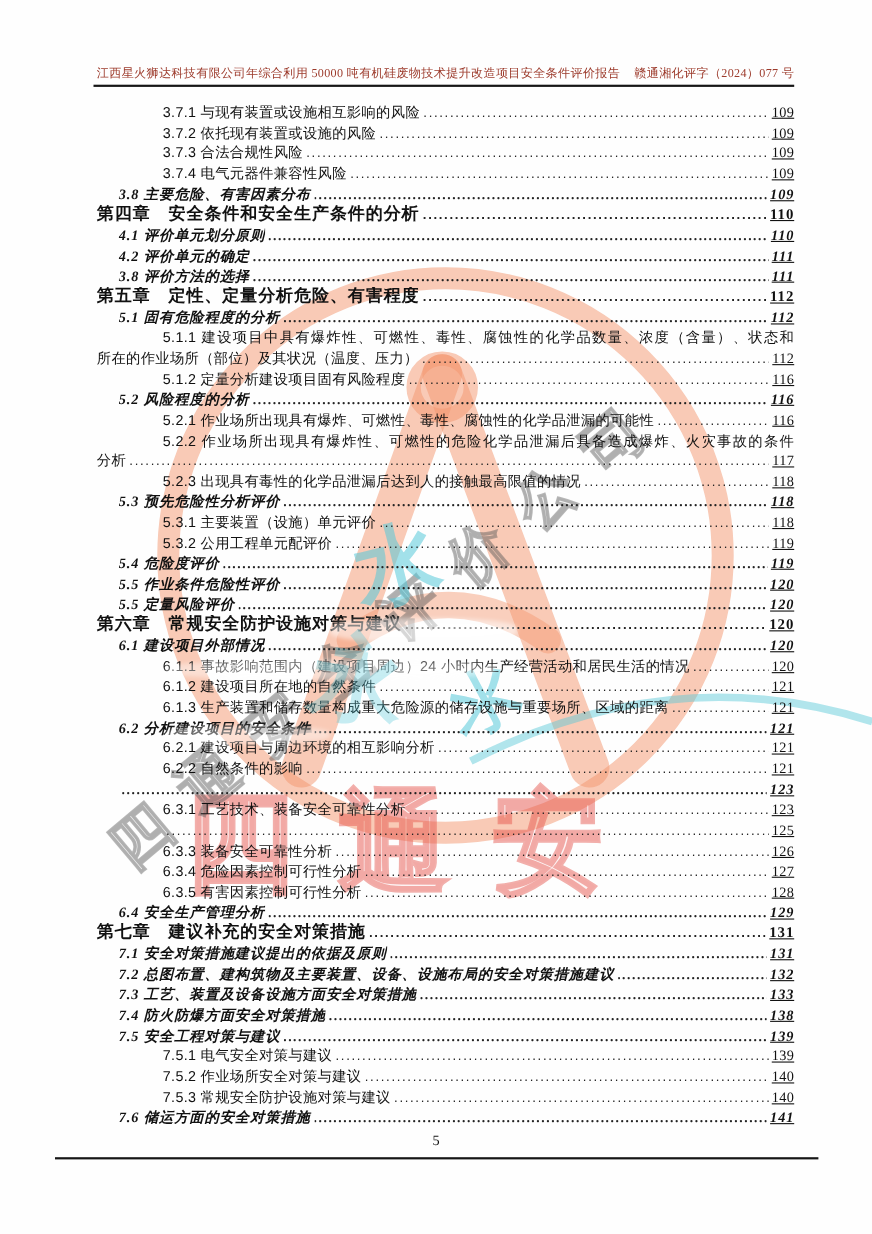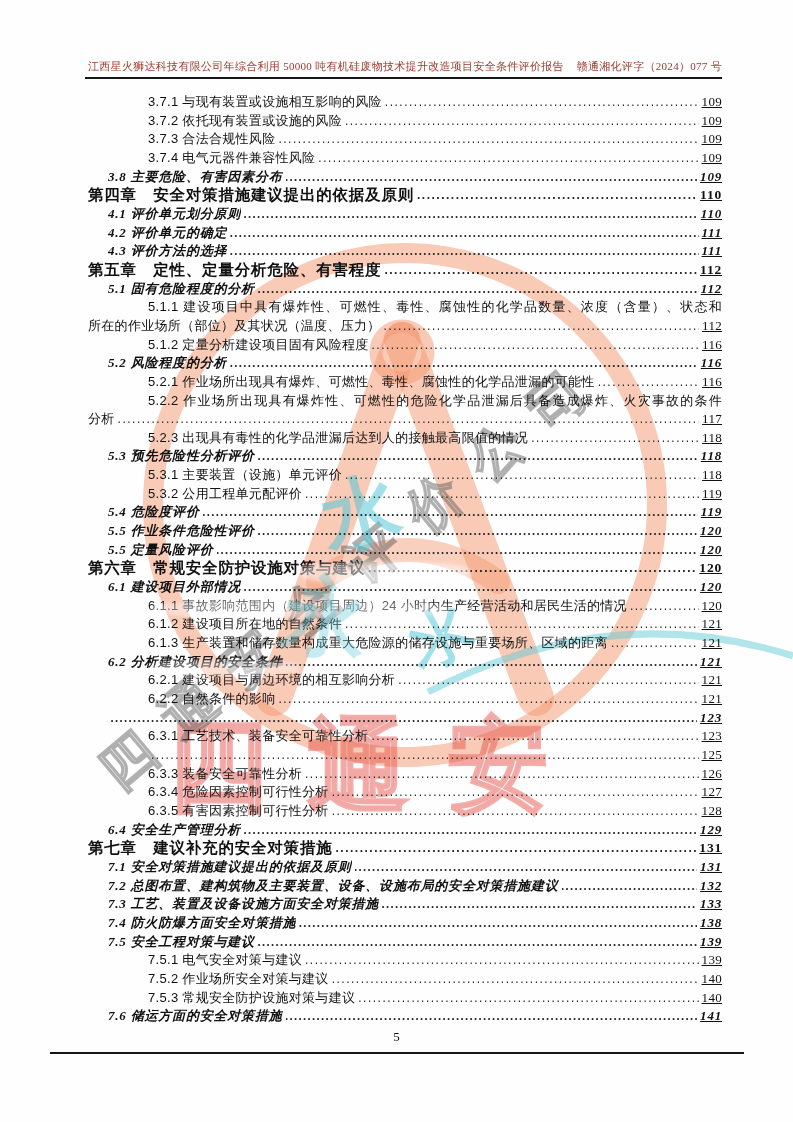--- a/index.html
+++ b/index.html
@@ -95,36 +95,36 @@
         <span class="t">3.7.4 电气元器件兼容性风险</span>
         <span class="dots">................................................................................................................................................................................................................................................................................................................................................................................................................</span>
         <span class="pg">109</span>
       </div>
       <div class="toc-row lvl-l2">
         <span class="t">3.8 主要危险、有害因素分布</span>
         <span class="dots">................................................................................................................................................................................................................................................................................................................................................................................................................</span>
         <span class="pg">109</span>
       </div>
       <div class="toc-row lvl-ch">
-        <span class="t">第四章　安全对策措施建议提出的依据及原则</span>
+        <span class="t">第四章　安全条件和安全生产条件的分析</span>
         <span class="dots">................................................................................................................................................................................................................................................................................................................................................................................................................</span>
         <span class="pg">110</span>
       </div>
       <div class="toc-row lvl-l2">
         <span class="t">4.1 评价单元划分原则</span>
         <span class="dots">................................................................................................................................................................................................................................................................................................................................................................................................................</span>
         <span class="pg">110</span>
       </div>
       <div class="toc-row lvl-l2">
         <span class="t">4.2 评价单元的确定</span>
         <span class="dots">................................................................................................................................................................................................................................................................................................................................................................................................................</span>
         <span class="pg">111</span>
       </div>
       <div class="toc-row lvl-l2">
-        <span class="t">4.3 评价方法的选择</span>
+        <span class="t">3.8 评价方法的选择</span>
         <span class="dots">................................................................................................................................................................................................................................................................................................................................................................................................................</span>
         <span class="pg">111</span>
       </div>
       <div class="toc-row lvl-ch">
         <span class="t">第五章　定性、定量分析危险、有害程度</span>
         <span class="dots">................................................................................................................................................................................................................................................................................................................................................................................................................</span>
         <span class="pg">112</span>
       </div>
       <div class="toc-row lvl-l2">
         <span class="t">5.1 固有危险程度的分析</span>

